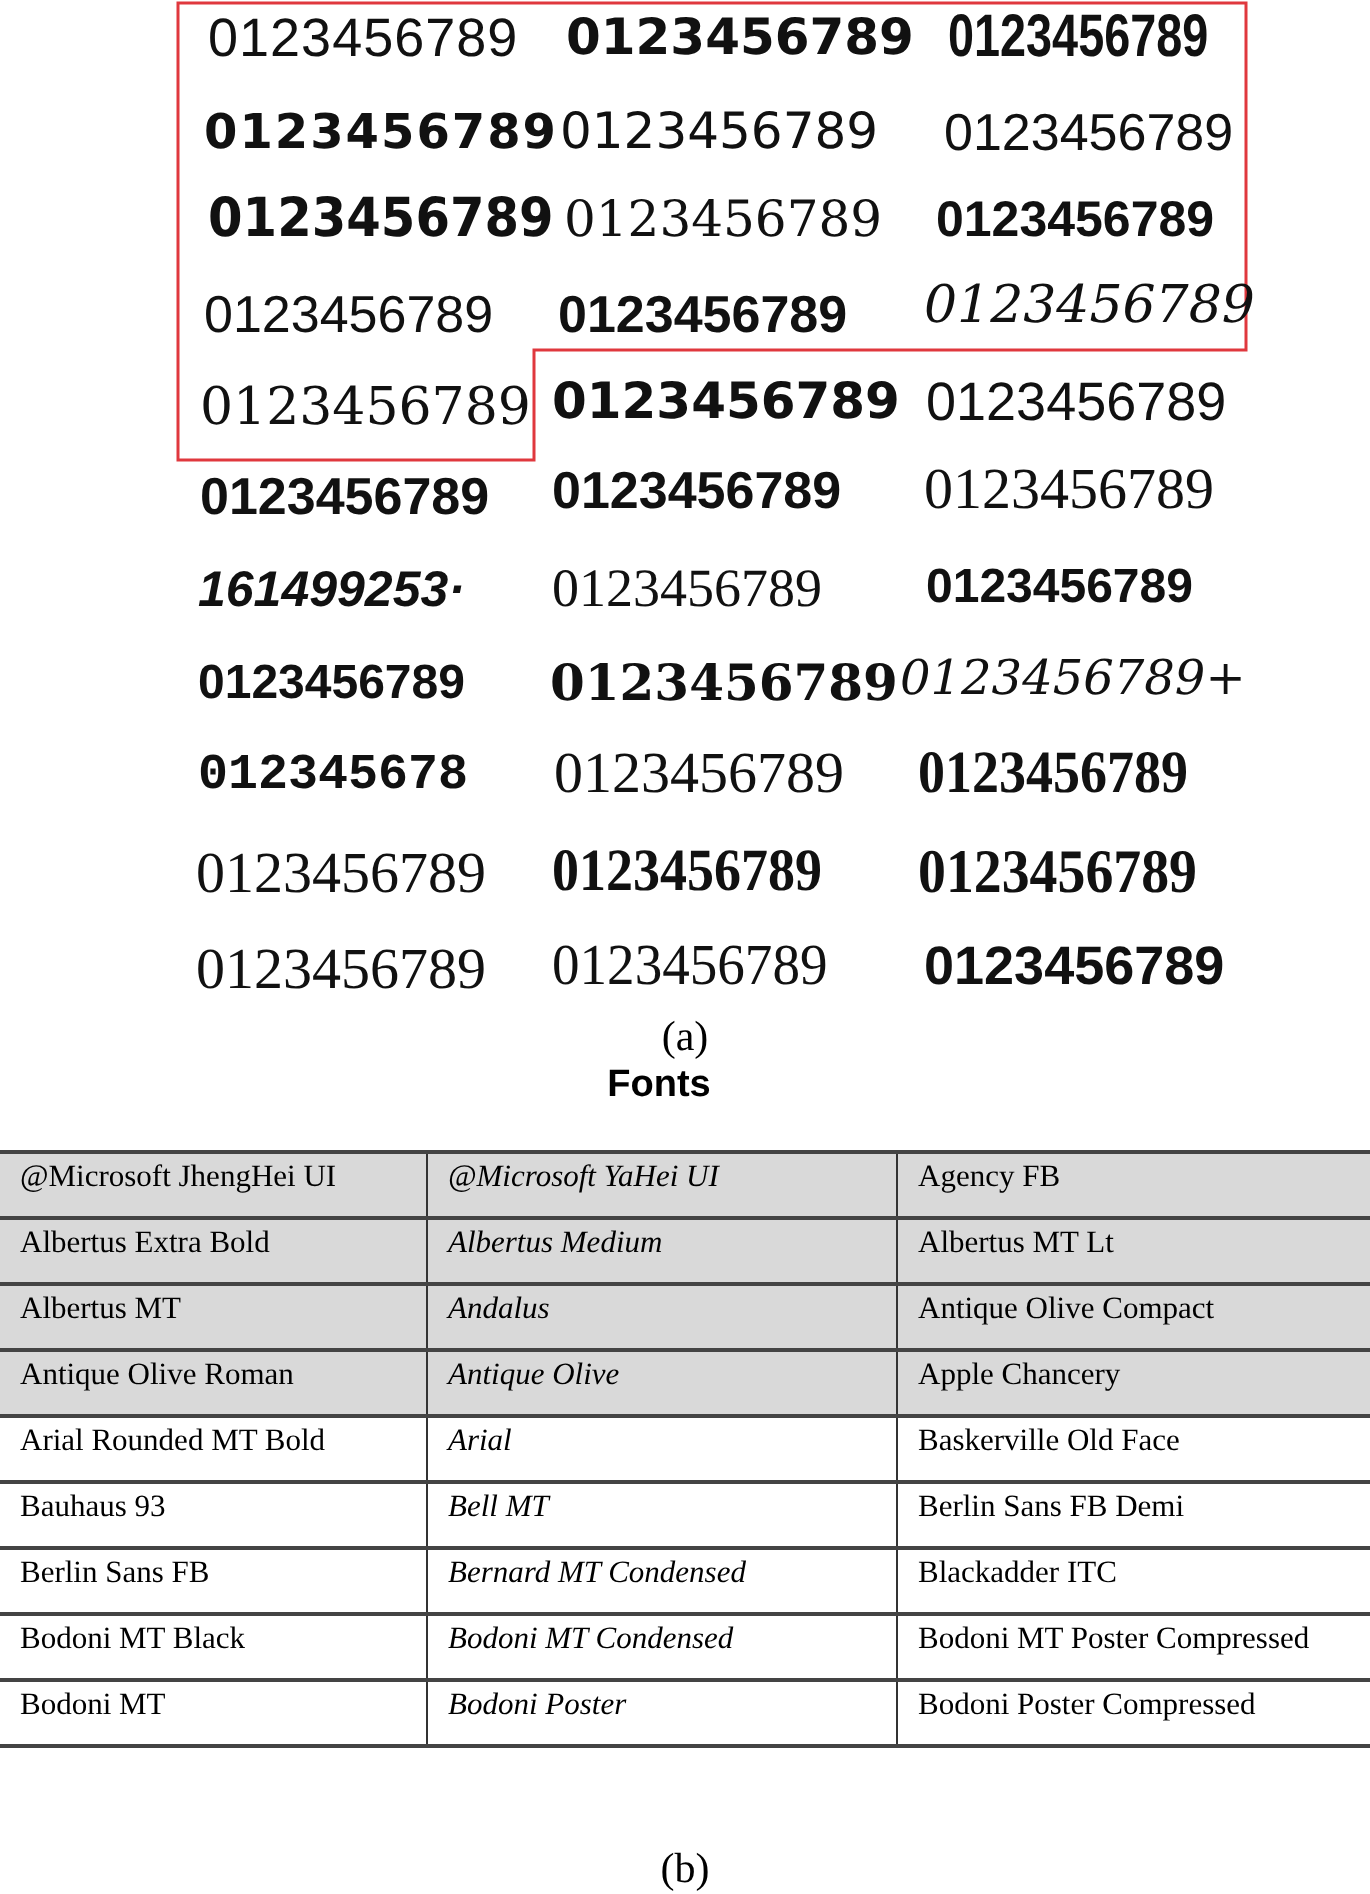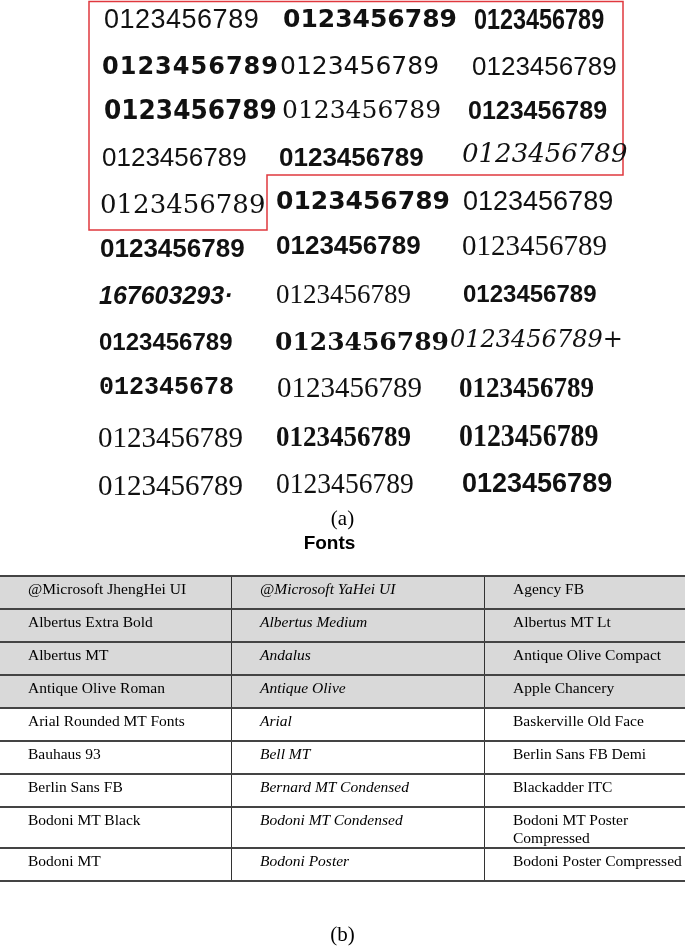--- a/index.html
+++ b/index.html
@@ -3,21 +3,21 @@
 <meta charset="utf-8">
 <style>
   html, body { margin: 0; padding: 0; background: #ffffff; }
   body { width: 685px; height: 947px; position: relative; overflow: hidden; font-family: "Liberation Serif", serif; color: #000; }
   .panel-a { position: absolute; left: 0; top: 0; width: 685px; height: 500px; }
   .digit-cell { position: absolute; height: 46px; line-height: 46px; font-size: 27px; white-space: nowrap; color: #111; }
   .red-outline { position: absolute; left: 0; top: 0; width: 685px; height: 240px; pointer-events: none; }
   .caption { position: absolute; left: 0; width: 685px; text-align: center; font-family: "Liberation Serif", serif; font-size: 21px; }
   .table-title { position: absolute; left: 0; width: 659px; text-align: center; font-family: "Liberation Sans", sans-serif; font-weight: bold; font-size: 19px; top: 532px; }
   table.fonts { position: absolute; left: 0; top: 575px; width: 686px; border-collapse: collapse; font-family: "Liberation Serif", serif; font-size: 15.5px; }
-  table.fonts td { border-top: 2px solid #444; border-bottom: 2px solid #444; height: 28px; padding: 0 0 0 28px; vertical-align: top; padding-top: 3px; }
+  table.fonts td { border-top: 2px solid #444; border-bottom: 2px solid #444; height: 28px; padding: 0 0 0 10px; vertical-align: top; padding-top: 3px; }
   table.fonts td.c1 { width: 203px; border-right: 1.5px solid #333; }
   table.fonts td.c2 { width: 224px; border-right: 1.5px solid #333; font-style: italic; }
   table.fonts td.shade { background: #d9d9d9; }
   .f1 { font-family: "Liberation Sans", sans-serif; letter-spacing: 0.5px; }
   .f2 { font-family: "DejaVu Sans", sans-serif; font-weight: bold; }
   .f3 { font-family: "Liberation Sans", sans-serif; font-weight: bold; transform: scaleX(0.78); transform-origin: left; letter-spacing: 0px; }
   .f4 { font-family: "DejaVu Sans", sans-serif; font-weight: bold; letter-spacing: 1px; }
   .f5 { font-family: "DejaVu Sans", sans-serif; }
   .f6 { font-family: "Liberation Sans", sans-serif; }
   .f7 { font-family: "DejaVu Sans", sans-serif; font-weight: bold; transform: scaleX(0.92); transform-origin: left; }
@@ -55,21 +55,21 @@
   <div class="digit-cell f11" style="left:462px;top:130px;font-size:26px;">0123456789</div>
 
   <div class="digit-cell f8" style="left:100px;top:181px;font-size:26px;">0123456789</div>
   <div class="digit-cell f2" style="left:276px;top:178px;font-size:25px;">0123456789</div>
   <div class="digit-cell f6" style="left:463px;top:178px;font-size:27px;">0123456789</div>
 
   <div class="digit-cell f10" style="left:100px;top:225px;font-size:26px;">0123456789</div>
   <div class="digit-cell f10" style="left:276px;top:222px;font-size:26px;">0123456789</div>
   <div class="digit-cell f13" style="left:462px;top:222px;font-size:29px;">0123456789</div>
 
-  <div class="digit-cell f9" style="left:99px;top:272px;font-size:25px;font-style:italic;">167603293·</div>
+  <div class="digit-cell f9" style="left:99px;top:272px;font-size:25px;font-style:italic;">161499253·</div>
   <div class="digit-cell f13" style="left:276px;top:271px;font-size:27px;">0123456789</div>
   <div class="digit-cell f9" style="left:463px;top:271px;font-size:24px;">0123456789</div>
 
   <div class="digit-cell f9" style="left:99px;top:319px;font-size:24px;">0123456789</div>
   <div class="digit-cell f12" style="left:275px;top:319px;font-size:25px;">0123456789</div>
   <div class="digit-cell f11" style="left:450px;top:316px;font-size:24px;">0123456789+</div>
 
   <div class="digit-cell f12" style="left:99px;top:365px;font-size:25px;font-family:Liberation Mono, monospace;">012345678</div>
   <div class="digit-cell f13" style="left:277px;top:364px;font-size:29px;">0123456789</div>
   <div class="digit-cell f15" style="left:459px;top:364px;font-size:30px;">0123456789</div>
@@ -102,21 +102,21 @@
         <td class="c1 shade">Albertus MT</td>
         <td class="c2 shade">Andalus</td>
         <td class="c3 shade">Antique Olive Compact</td>
       </tr>
       <tr>
         <td class="c1 shade">Antique Olive Roman</td>
         <td class="c2 shade">Antique Olive</td>
         <td class="c3 shade">Apple Chancery</td>
       </tr>
       <tr>
-        <td class="c1">Arial Rounded MT Fonts</td>
+        <td class="c1">Arial Rounded MT Bold</td>
         <td class="c2">Arial</td>
         <td class="c3">Baskerville Old Face</td>
       </tr>
       <tr>
         <td class="c1">Bauhaus 93</td>
         <td class="c2">Bell MT</td>
         <td class="c3">Berlin Sans FB Demi</td>
       </tr>
       <tr>
         <td class="c1">Berlin Sans FB</td>

